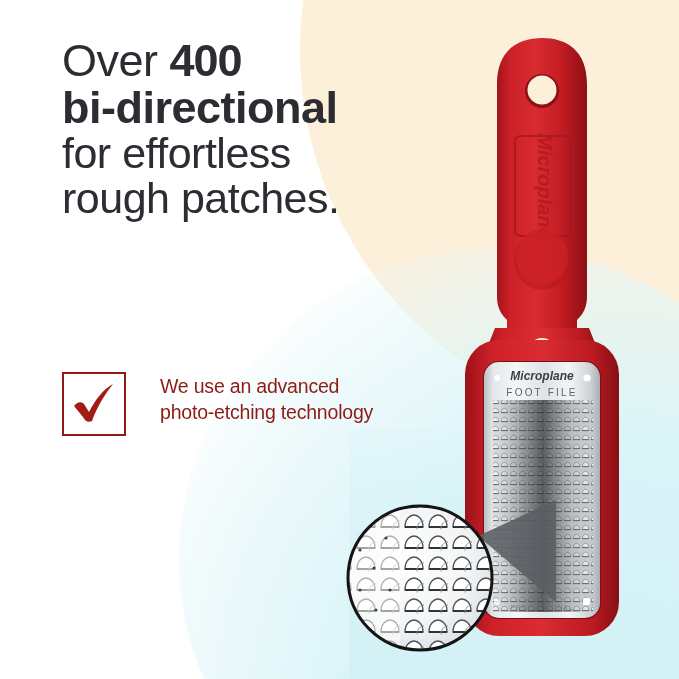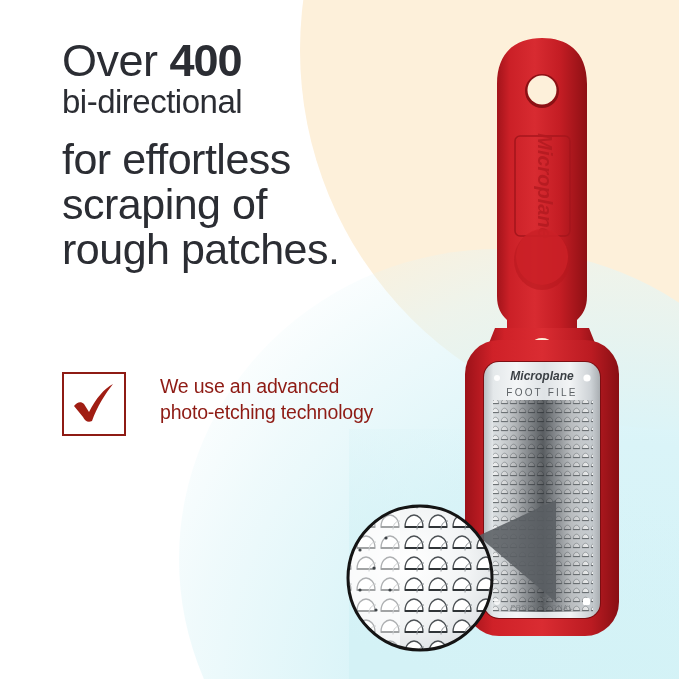--- a/index.html
+++ b/index.html
@@ -68,21 +68,21 @@
     color: #2b2d33;
     line-height: 1.0;
   }
   .hl-line {
     display: block;
     white-space: nowrap;
     letter-spacing: -0.5px;
   }
   .hl-1 { font-size: 45px; font-weight: 300; margin-bottom: 2px; }
   .hl-1 .hl-strong { font-weight: 600; letter-spacing: -1px; }
-  .hl-2 { font-size: 33px; font-weight: 400; margin-bottom: 20px; }
+  .hl-2 { font-size: 45px; font-weight: 700; margin-bottom: 2px; }
   .hl-3 { font-size: 45px; font-weight: 500; margin-bottom: 2px; }
   .hl-4 { font-size: 43px; font-weight: 300; margin-bottom: 2px; }
   .hl-5 { font-size: 43px; font-weight: 300; margin-bottom: 2px; }
   .hl-6 { font-size: 43px; font-weight: 300; }
 
   
   .callout {
     position: absolute;
     left: 62px;
     top: 372px;
@@ -139,21 +139,20 @@
   <div class="bg-base"></div>
   <div class="bg-cream"></div>
   <div class="bg-cream-fill"></div>
   <div class="bg-cyan"></div>
   <div class="bg-cyan-2"></div>
 
   <div class="headline">
     <span class="hl-line hl-1"><span>Over </span><span class="hl-strong">400</span></span>
     <span class="hl-line hl-2">bi-directional</span>
     <span class="hl-line hl-4">for effortless</span>
-    <span class="hl-line hl-5">scraping of</span>
     <span class="hl-line hl-6">rough patches.</span>
   </div>
 
   <div class="callout">
     <div class="check-box">
       <svg width="60" height="60" viewBox="0 0 60 60">
         <path d="M10 32 C13 28 17 27 20 30 L25 38 C32 24 40 15 49 10 C41 20 33 33 28 47 C24 49 21 47 19 43 Z" fill="#a01d13"></path>
       </svg>
     </div>
     <div class="callout-text">

